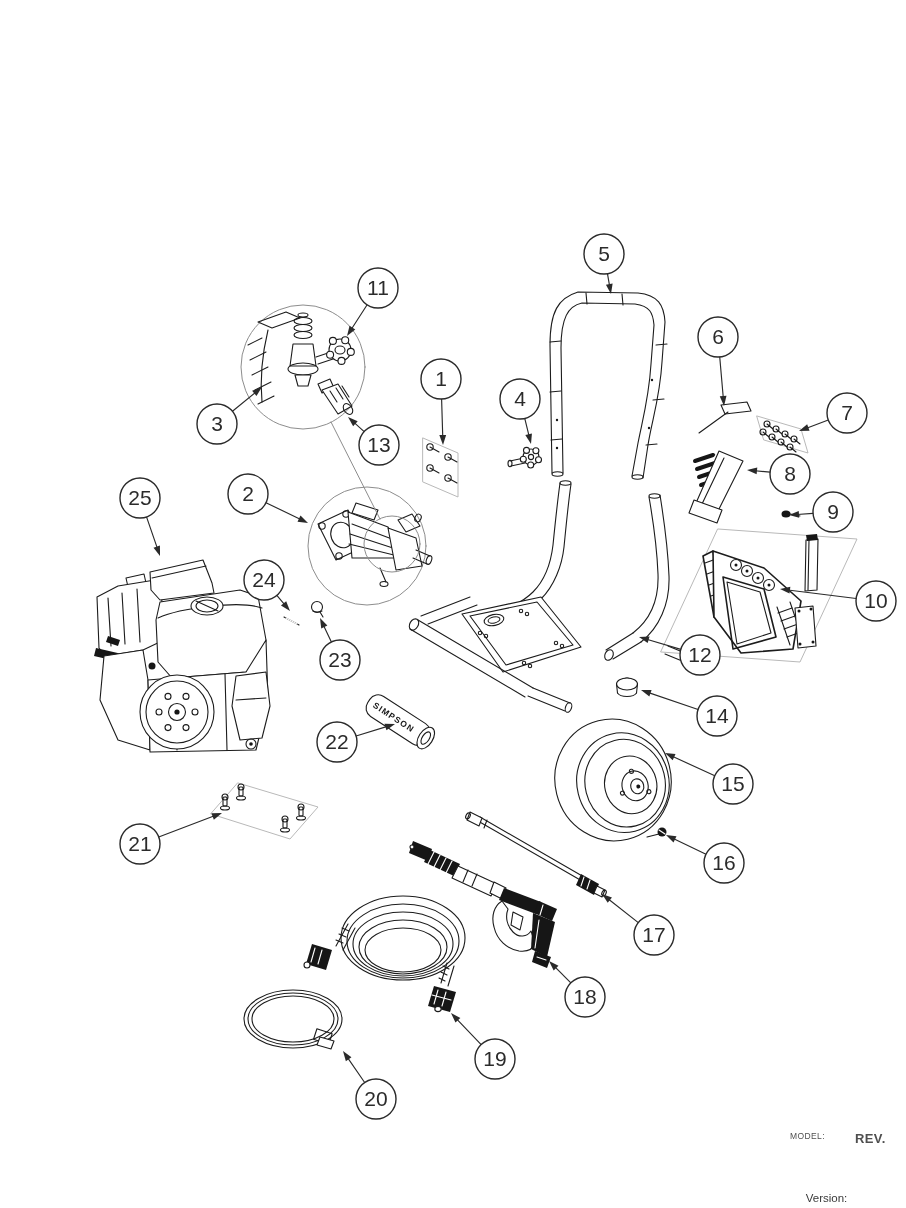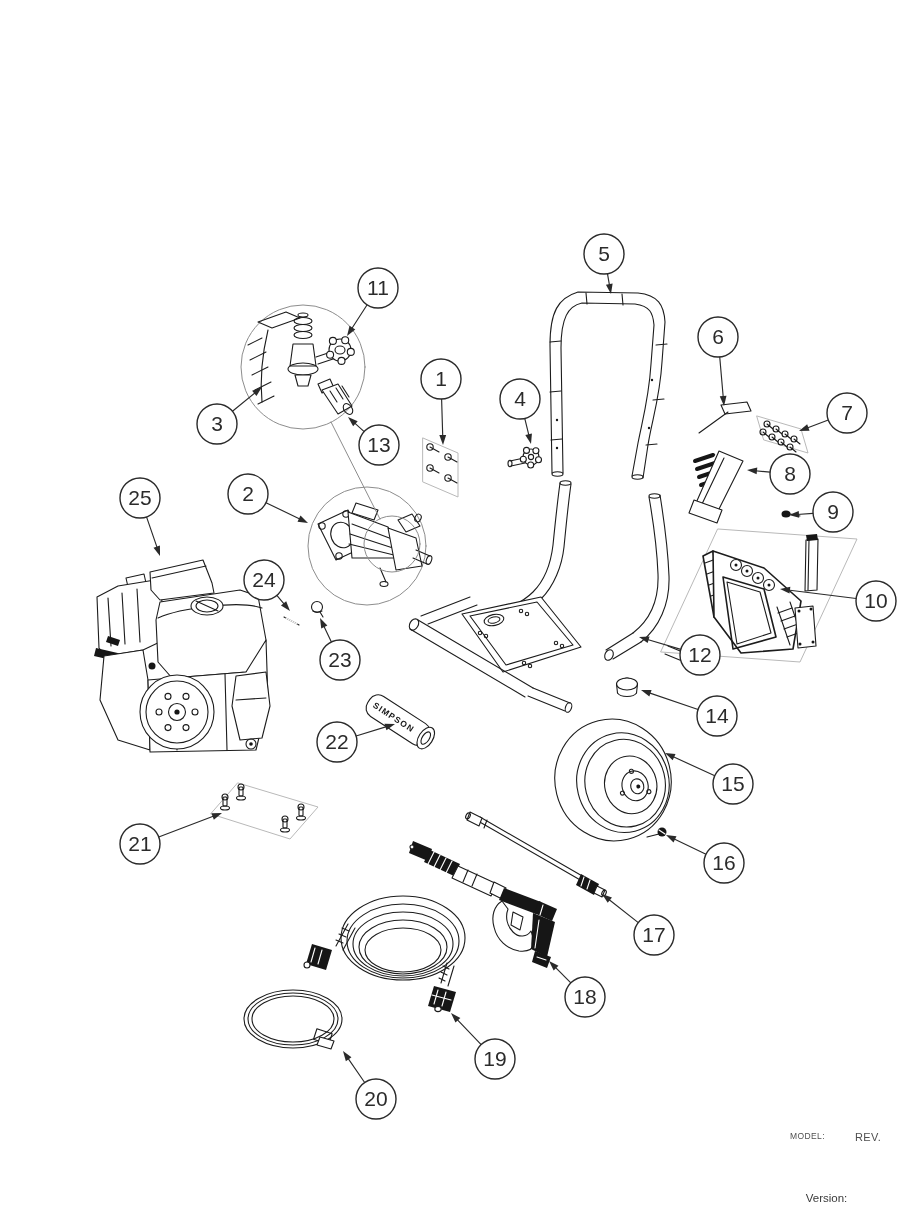--- a/index.html
+++ b/index.html
@@ -17,21 +17,21 @@
   #diagram .thick{stroke-width:1.6;}
   #diagram .rib{stroke:#161616;stroke-width:4;}
   #diagram .co-c{fill:#ffffff;stroke:#2a2a2a;stroke-width:1.4;}
   #diagram .co-l{stroke:#2a2a2a;stroke-width:1.15;fill:none;}
   #diagram .co-a{fill:#2a2a2a;stroke:none;}
   #diagram .co-t{fill:#2b2b2b;stroke:none;font-family:"Liberation Sans",sans-serif;
                  font-size:21px;font-weight:400;text-anchor:middle;}
   #diagram .grip-text{font-size:8.5px;letter-spacing:1.2px;fill:#161616;stroke:none;font-weight:bold;}
   .footer{position:absolute;left:0;top:0;width:906px;height:1208px;pointer-events:none;margin-left:28px;}
   .model-label{position:absolute;left:762px;top:1131px;font-size:8.5px;color:#4f4f4f;letter-spacing:.4px;}
-  .rev-label{position:absolute;left:827px;top:1131px;font-size:11px;color:#4f4f4f;letter-spacing:.4px;}
+  .rev-label{position:absolute;left:827px;top:1131px;font-size:13px;color:#4f4f4f;letter-spacing:.4px;font-weight:bold;}
   .model-value{position:absolute;left:560px;top:1140px;width:288px;text-align:right;font-size:22px;color:#313131;letter-spacing:.3px;}
   .version-label{position:absolute;left:700px;top:1192px;width:197px;text-align:center;font-size:11.5px;color:#3a3a3a;}
 </style>
 </head>
 <body>
 
 <div class="canvas">
 <svg id="diagram" width="906" height="1208" viewBox="0 0 906 1208">
   <defs>
     <pattern id="tread" width="7" height="7" patternUnits="userSpaceOnUse" patternTransform="rotate(25)">

